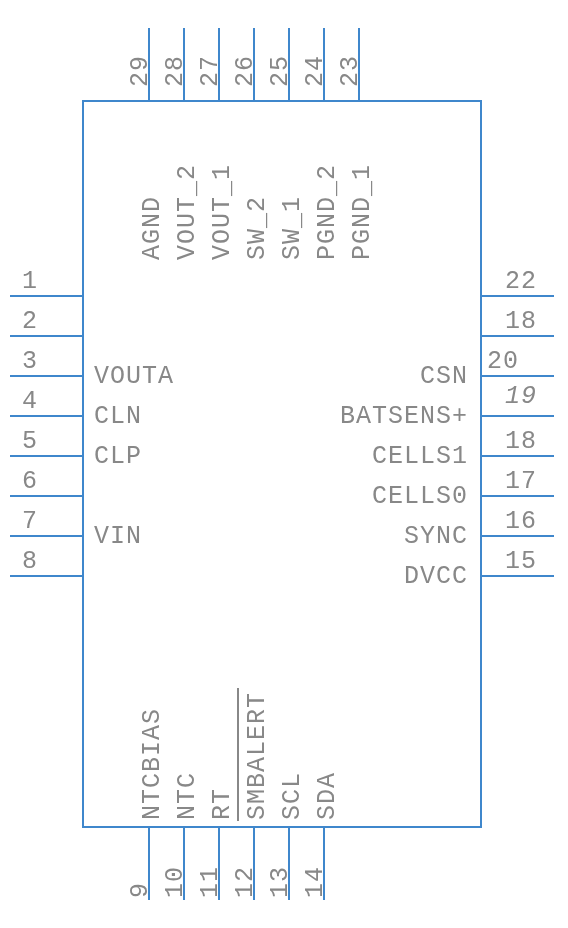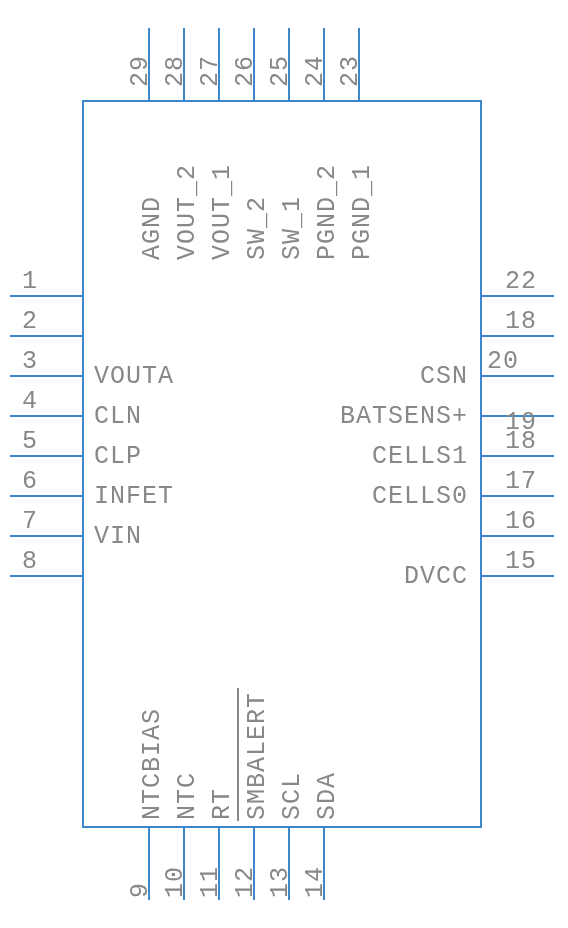--- a/index.html
+++ b/index.html
@@ -76,53 +76,53 @@
 <div class="lead lead-h" style="left:10px; top:415px; width:72px;"></div>
 <div class="lbl" style="left:22px; top:387px;">4</div>
 <div class="lbl" style="left:94px; top:402px;">CLN</div>
 
 <div class="lead lead-h" style="left:10px; top:455px; width:72px;"></div>
 <div class="lbl" style="left:22px; top:427px;">5</div>
 <div class="lbl" style="left:94px; top:442px;">CLP</div>
 
 <div class="lead lead-h" style="left:10px; top:495px; width:72px;"></div>
 <div class="lbl" style="left:22px; top:467px;">6</div>
-<div class="lbl" style="left:94px; top:482px;">INFET</div>
 
 <div class="lead lead-h" style="left:10px; top:535px; width:72px;"></div>
 <div class="lbl" style="left:22px; top:507px;">7</div>
 <div class="lbl" style="left:94px; top:522px;">VIN</div>
 
 <div class="lead lead-h" style="left:10px; top:575px; width:72px;"></div>
 <div class="lbl" style="left:22px; top:547px;">8</div>
 
 <div class="lead lead-h" style="left:482px; top:295px; width:72px;"></div>
 <div class="lbl ra" style="left:492px; top:267px; width:45px;">22</div>
 
 <div class="lead lead-h" style="left:482px; top:335px; width:72px;"></div>
 <div class="lbl ra" style="left:492px; top:307px; width:45px;">18</div>
 
 <div class="lead lead-h" style="left:482px; top:375px; width:72px;"></div>
 <div class="lbl ra" style="left:474px; top:347px; width:45px;">20</div>
 <div class="lbl ra" style="left:250px; top:362px; width:218px;">CSN</div>
 
 <div class="lead lead-h" style="left:482px; top:415px; width:72px;"></div>
-<div class="lbl ra" style="left:492px; top:408px; width:45px;">19</div>
+<div class="lbl ra" style="left:492px; top:382px; width:45px;font-style:italic;">19</div>
 <div class="lbl ra" style="left:250px; top:402px; width:218px;">BATSENS+</div>
 
 <div class="lead lead-h" style="left:482px; top:455px; width:72px;"></div>
 <div class="lbl ra" style="left:492px; top:427px; width:45px;">18</div>
 <div class="lbl ra" style="left:250px; top:442px; width:218px;">CELLS1</div>
 
 <div class="lead lead-h" style="left:482px; top:495px; width:72px;"></div>
 <div class="lbl ra" style="left:492px; top:467px; width:45px;">17</div>
 <div class="lbl ra" style="left:250px; top:482px; width:218px;">CELLS0</div>
 
 <div class="lead lead-h" style="left:482px; top:535px; width:72px;"></div>
 <div class="lbl ra" style="left:492px; top:507px; width:45px;">16</div>
+<div class="lbl ra" style="left:250px; top:522px; width:218px;">SYNC</div>
 
 <div class="lead lead-h" style="left:482px; top:575px; width:72px;"></div>
 <div class="lbl ra" style="left:492px; top:547px; width:45px;">15</div>
 <div class="lbl ra" style="left:250px; top:562px; width:218px;">DVCC</div>
 
 <div class="lead lead-v" style="left:148px; top:28px; height:72px;"></div>
 <div class="vtext" style="left:126px; top:87px;">29</div>
 <div class="vtext" style="left:138px; top:260px;">AGND</div>
 
 <div class="lead lead-v" style="left:183px; top:28px; height:72px;"></div>

